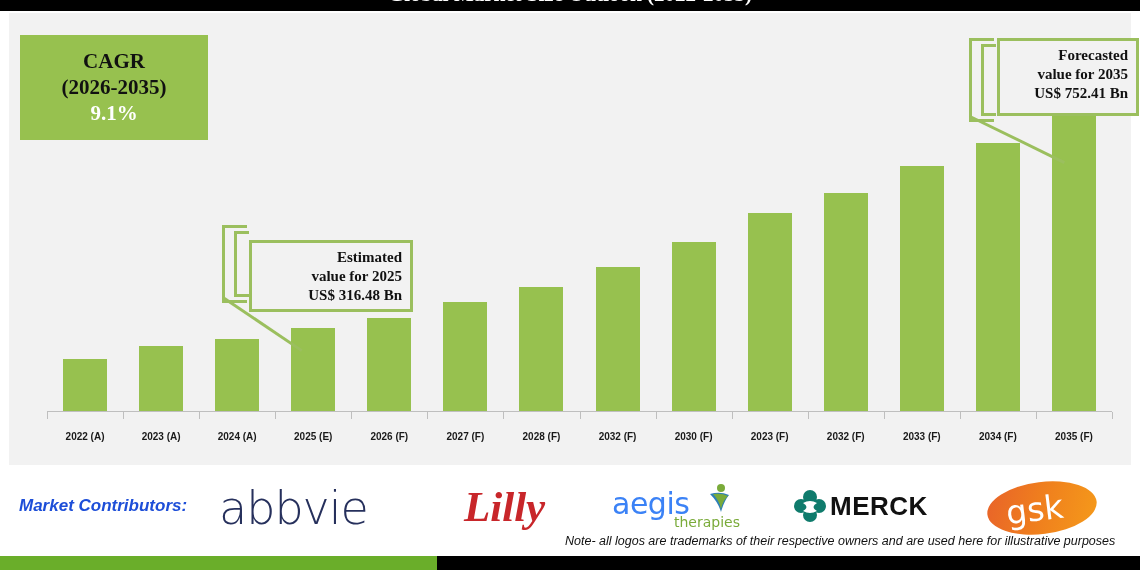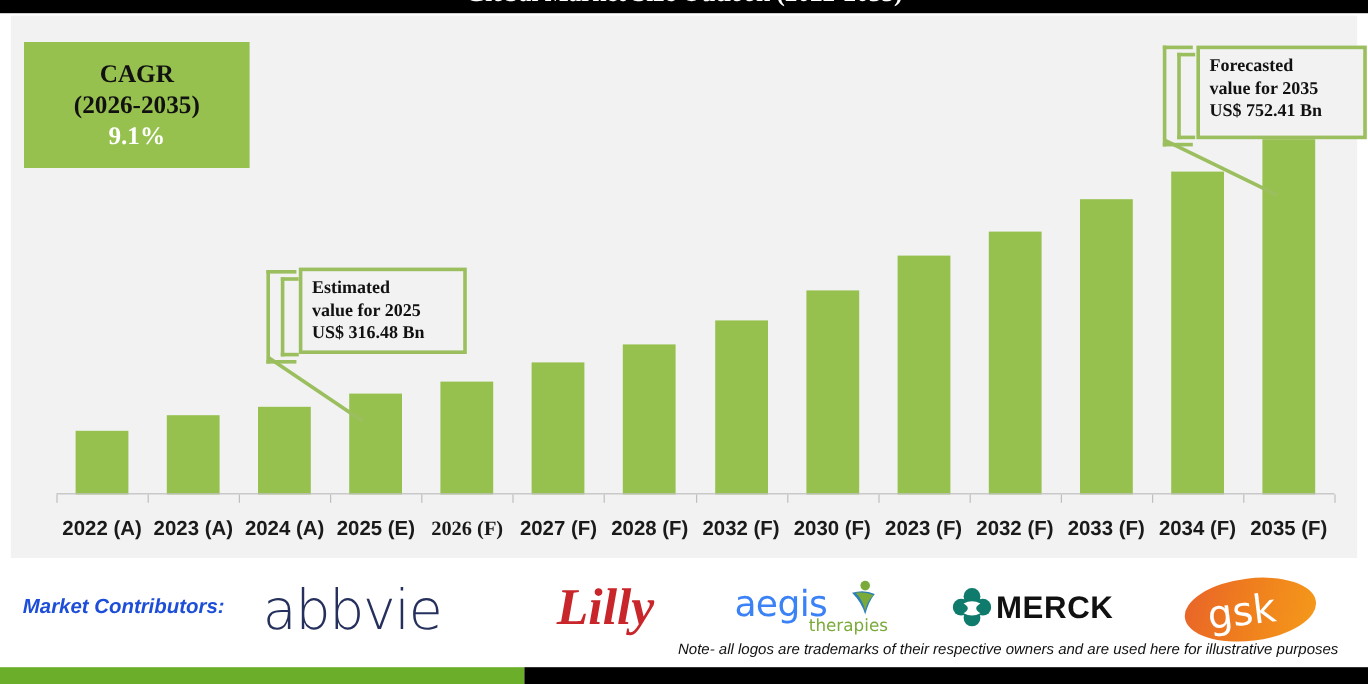--- a/index.html
+++ b/index.html
@@ -50,32 +50,32 @@
   .axis{
     position:absolute;left:38px;top:398px;width:1065px;height:1px;background:#bfbfbf;
   }
   .tick{
     position:absolute;top:399px;width:1px;height:7px;background:#bfbfbf;
   }
 
   
   .catlab{
     position:absolute;top:418px;text-align:center;
-    font-size:17px;font-weight:bold;color:#1a1a1a;
+    font-size:10px;font-weight:bold;color:#1a1a1a;
     font-family:"Liberation Sans", sans-serif;white-space:nowrap;
   }
 
   
   .anno{
     position:absolute;background:#f2f2f2;border:3px solid #9bbf5e;
     font-family:"Liberation Serif", serif;font-weight:bold;color:#111111;
-    text-align:left;line-height:19px;font-size:15px;
+    text-align:right;line-height:19px;font-size:15px;
     padding:5px 8px 6px 8px;box-sizing:border-box;
   }
-  .anno-est{left:240px;top:210px;width:140px;height:72px;}
+  .anno-est{left:240px;top:227px;width:164px;height:72px;}
   .anno-fc{left:988px;top:25px;width:142px;height:78px;}
   .bracket{position:absolute;border:3px solid #9bbf5e;border-right:none;}
   .leader{position:absolute;background:#9bbf5e;transform-origin:0 50%;height:3px;}
 
   
   .contrib{
     position:absolute;left:9px;top:470px;width:1122px;height:76px;background:#ffffff;
   }
   .contrib-label{
     position:absolute;left:10px;top:26px;
@@ -179,21 +179,21 @@
     </div>
   <div class="tick" style="left: 38px;"></div>
       <div class="catlab" style="left: 38px; width: 76.0714px;">2022 (A)</div>
       <div class="tick" style="left: 114.071px;"></div>
       <div class="catlab" style="left: 114.071px; width: 76.0714px;">2023 (A)</div>
       <div class="tick" style="left: 190.143px;"></div>
       <div class="catlab" style="left: 190.143px; width: 76.0714px;">2024 (A)</div>
       <div class="tick" style="left: 266.214px;"></div>
       <div class="catlab" style="left: 266.214px; width: 76.0714px;">2025 (E)</div>
       <div class="tick" style="left: 342.286px;"></div>
-      <div class="catlab" style="left: 342.286px; width: 76.0714px; font-family: Liberation Serif, serif;">2026 (F)</div>
+      <div class="catlab" style="left: 342.286px; width: 76.0714px;">2026 (F)</div>
       <div class="tick" style="left: 418.357px;"></div>
       <div class="catlab" style="left: 418.357px; width: 76.0714px;">2027 (F)</div>
       <div class="tick" style="left: 494.429px;"></div>
       <div class="catlab" style="left: 494.429px; width: 76.0714px;">2028 (F)</div>
       <div class="tick" style="left: 570.5px;"></div>
       <div class="catlab" style="left: 570.5px; width: 76.0714px;">2032 (F)</div>
       <div class="tick" style="left: 646.571px;"></div>
       <div class="catlab" style="left: 646.571px; width: 76.0714px;">2030 (F)</div>
       <div class="tick" style="left: 722.643px;"></div>
       <div class="catlab" style="left: 722.643px; width: 76.0714px;">2023 (F)</div>

